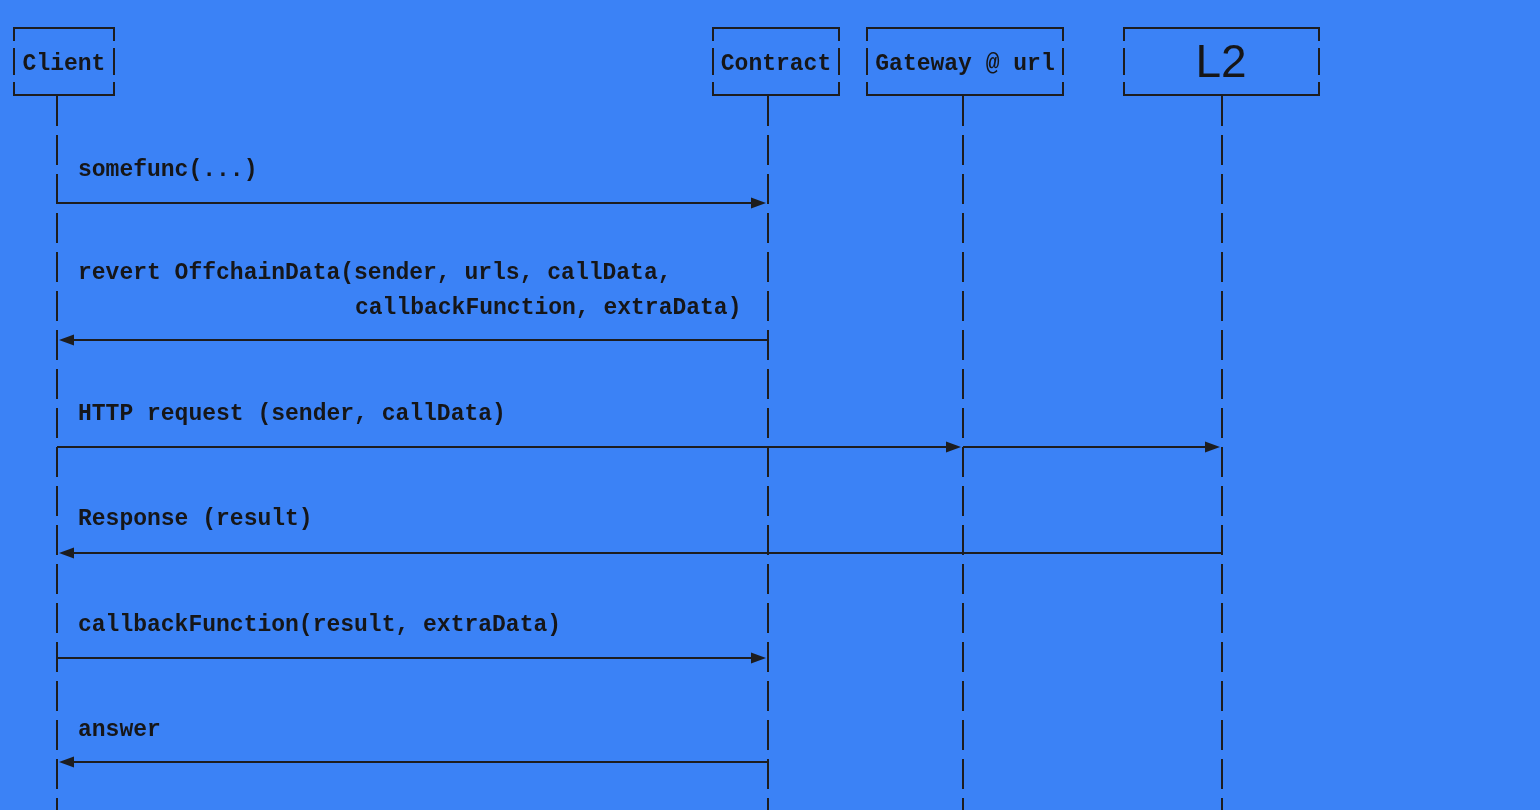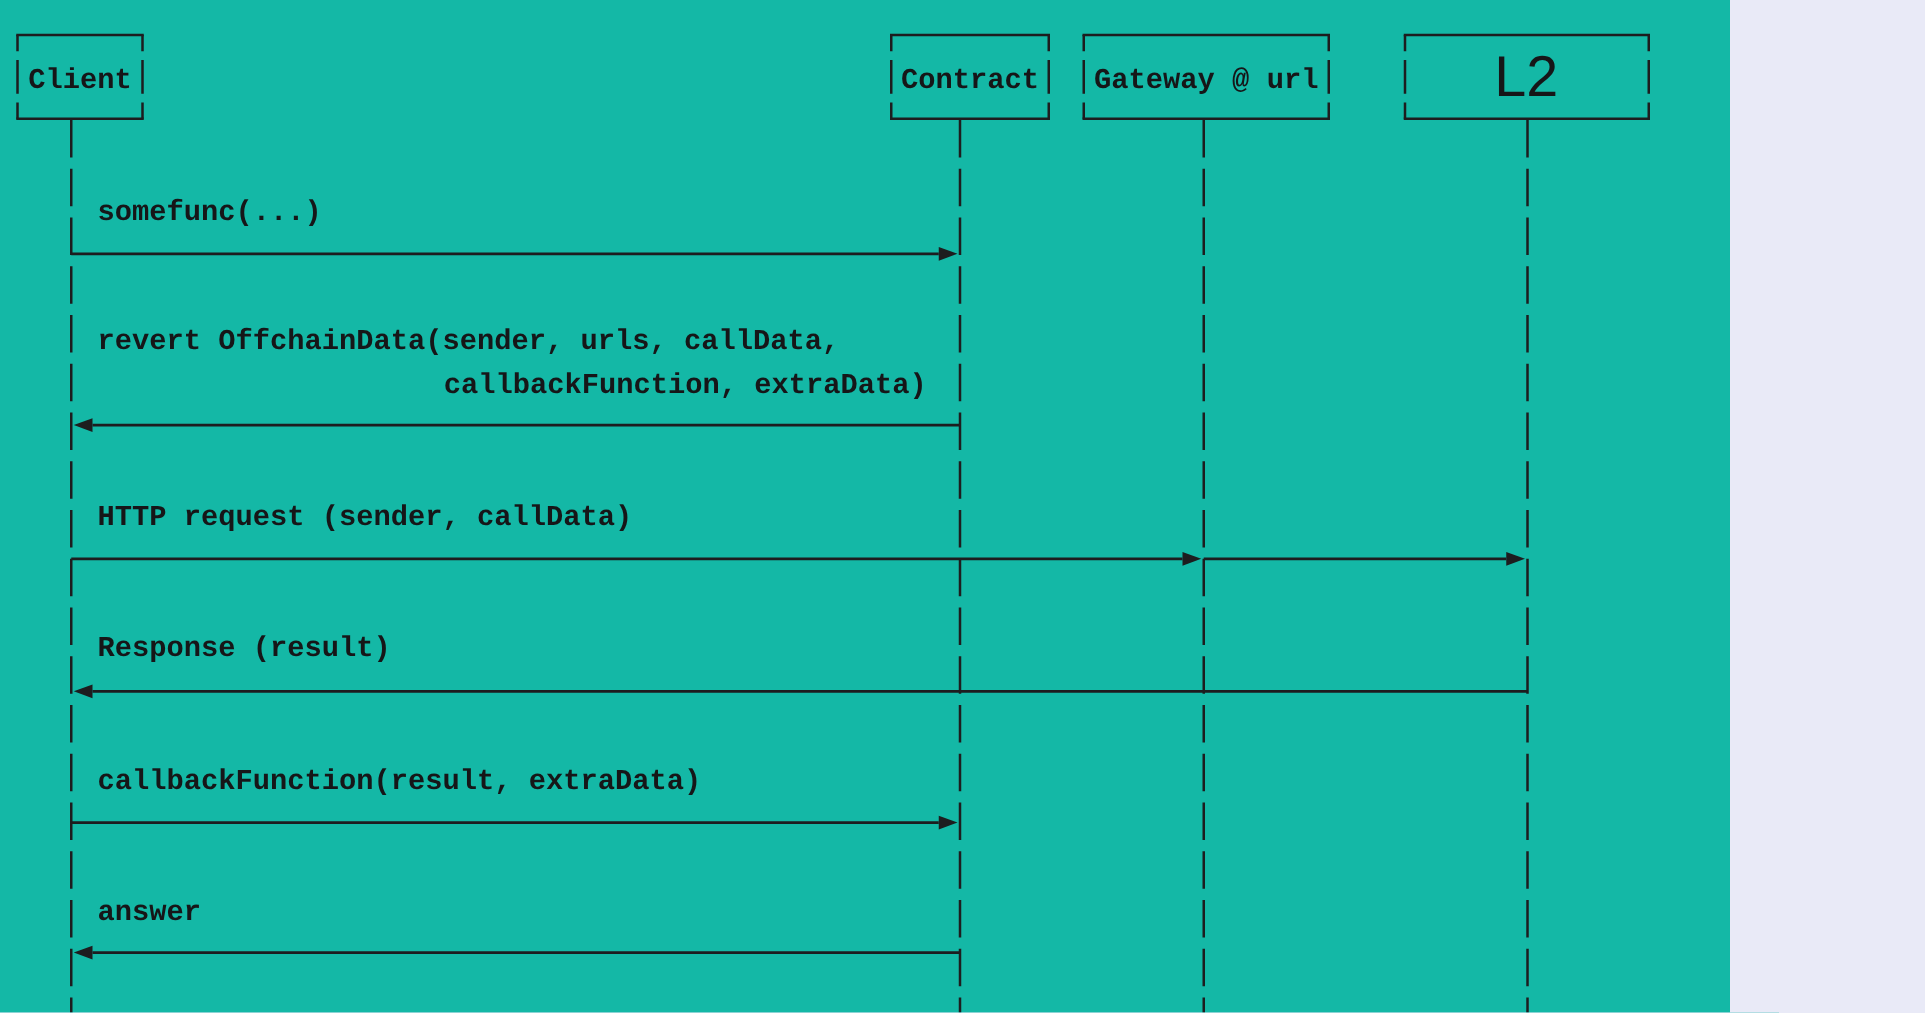--- a/index.html
+++ b/index.html
@@ -2,23 +2,23 @@
 <html><head>
 <meta charset="utf-8">
 <style>
   html, body {
     margin: 0;
     padding: 0;
     background: #e9eaf7;
   }
   .stage {
     position: relative;
-    width: 1384px;
+    width: 1540px;
     height: 810px;
-    background: #14b8a6;
+    background: #3b82f6;
     overflow: hidden;
     font-family: "Liberation Mono", "DejaVu Sans Mono", monospace;
   }
   svg { display: block; }
   .stroke {
     stroke: #1d1d1f;
     stroke-width: 2;
     fill: none;
   }
   .lifeline {

